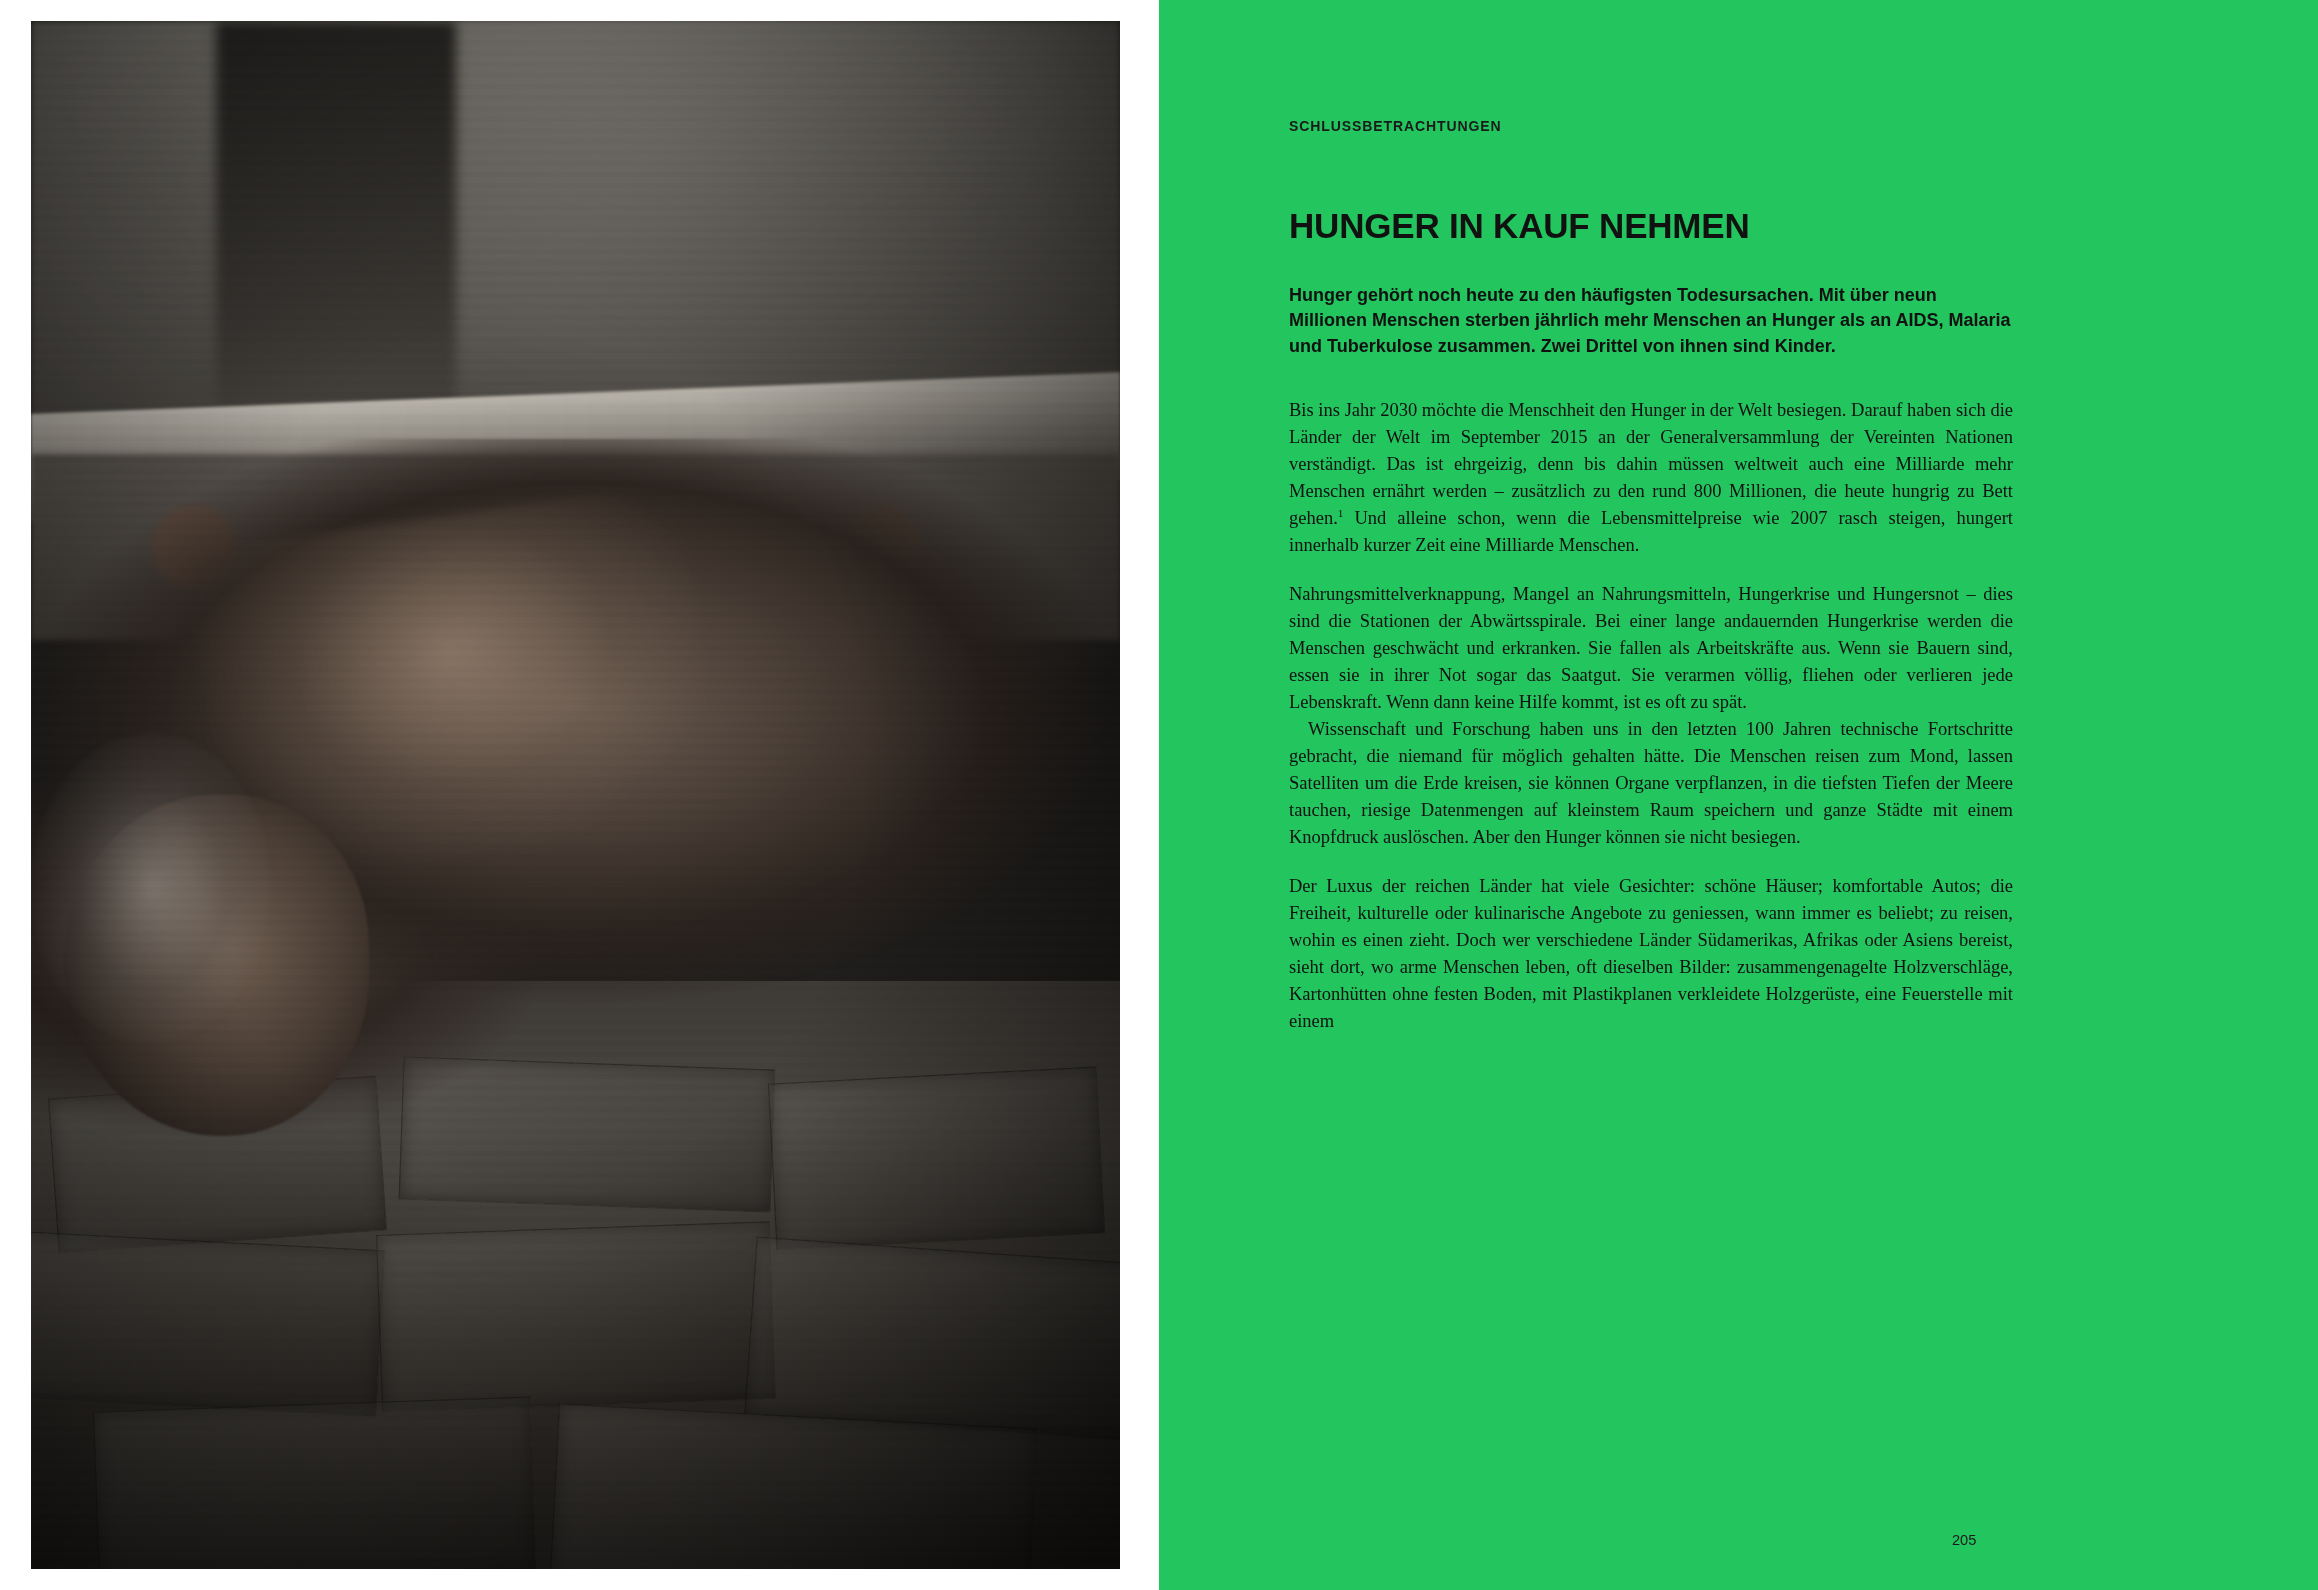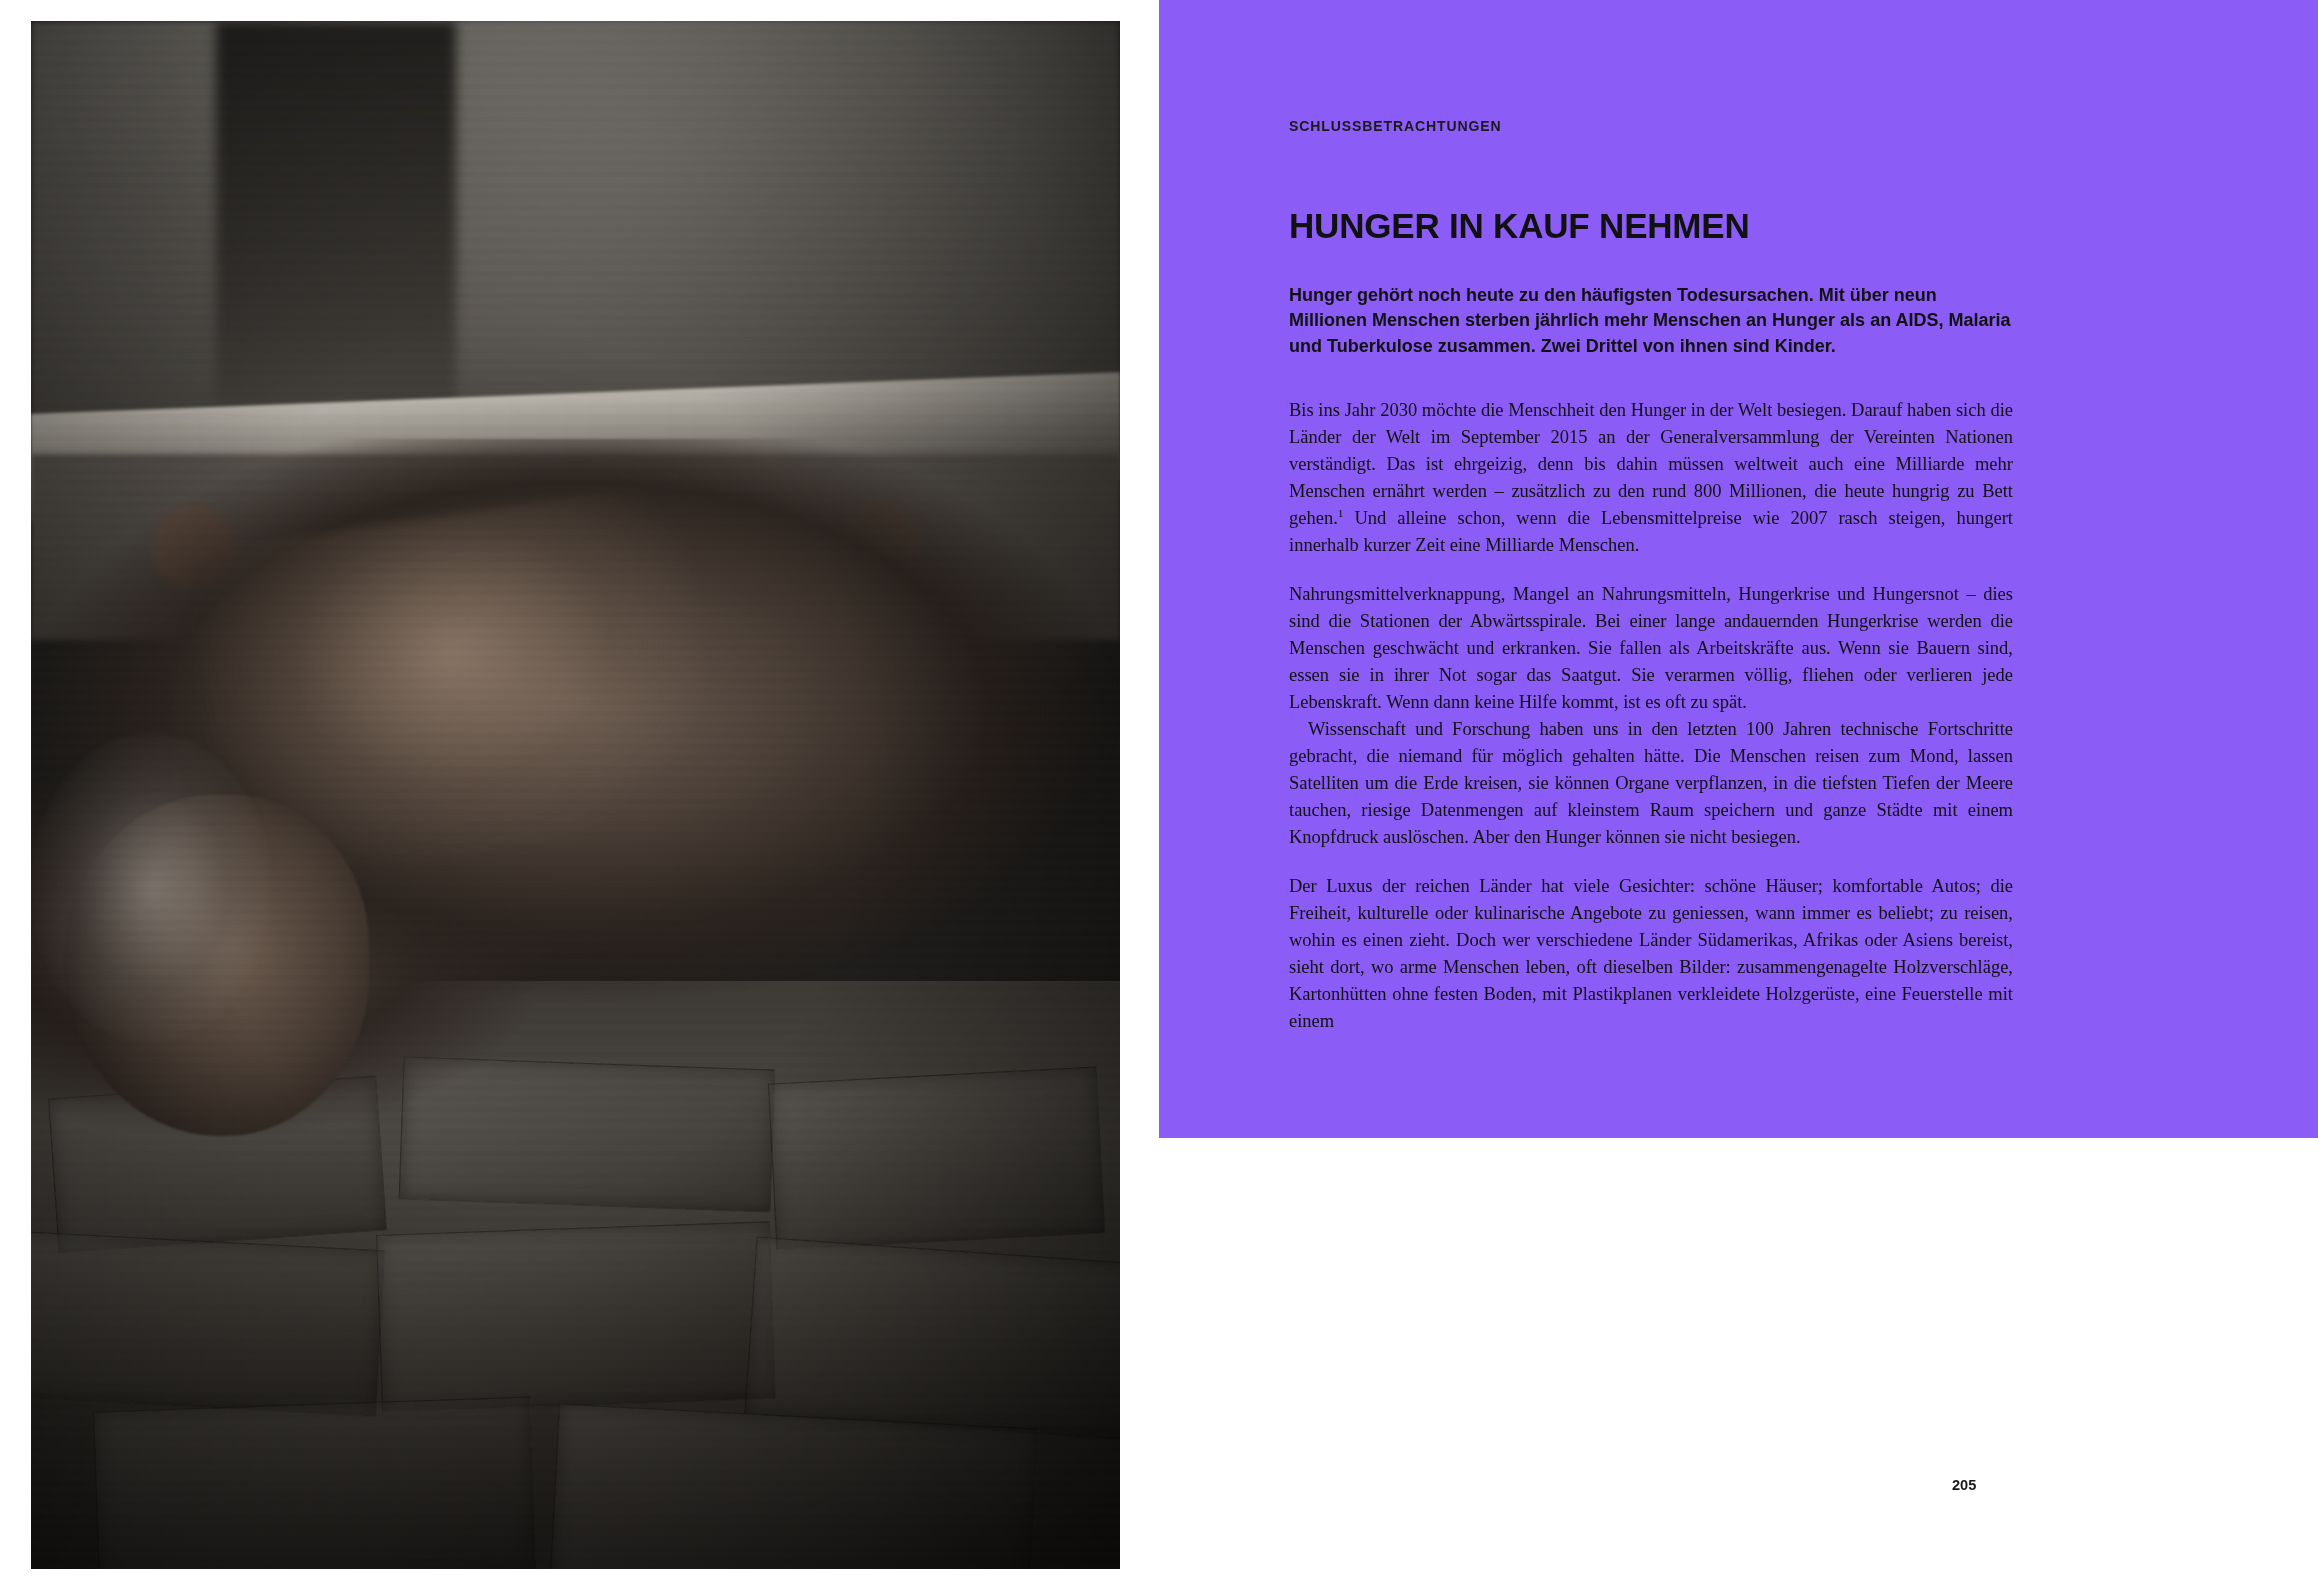--- a/index.html
+++ b/index.html
@@ -139,22 +139,22 @@
     inset: 0;
     background-image:
       repeating-linear-gradient(0deg, rgba(255,255,255,0.012) 0 0.6px, rgba(0,0,0,0.012) 0.6px 1.1px);
     mix-blend-mode: overlay;
   }
 
   
   .page-right {
     position: relative;
     width: 1159px;
-    height: 1138px;
-    background: #8b5cf6;
+    height: 1590px;
+    background: #22c55e;
   }
   .text-col {
     position: absolute;
     left: 130px;
     top: 118px;
     width: 724px;
   }
   .running-head {
     font-family: "Liberation Sans", sans-serif;
     font-weight: 700;
@@ -198,23 +198,23 @@
   }
   p.body:last-of-type { margin-bottom: 6px; }
   sup.fn {
     font-size: 11.2px;
     vertical-align: super;
     line-height: 0;
   }
   .folio {
     position: absolute;
     left: 793px;
-    top: 1477px;
-    font-family: "Liberation Sans", sans-serif;
-    font-weight: 700;
+    top: 1532px;
+    font-family: "Liberation Sans", sans-serif;
+    font-weight: 400;
     font-size: 14.6px;
     color: #1a1a1a;
   }
 </style>
 </head>
 <body>
 
 <div class="spread">
 
   <div class="page-left">

